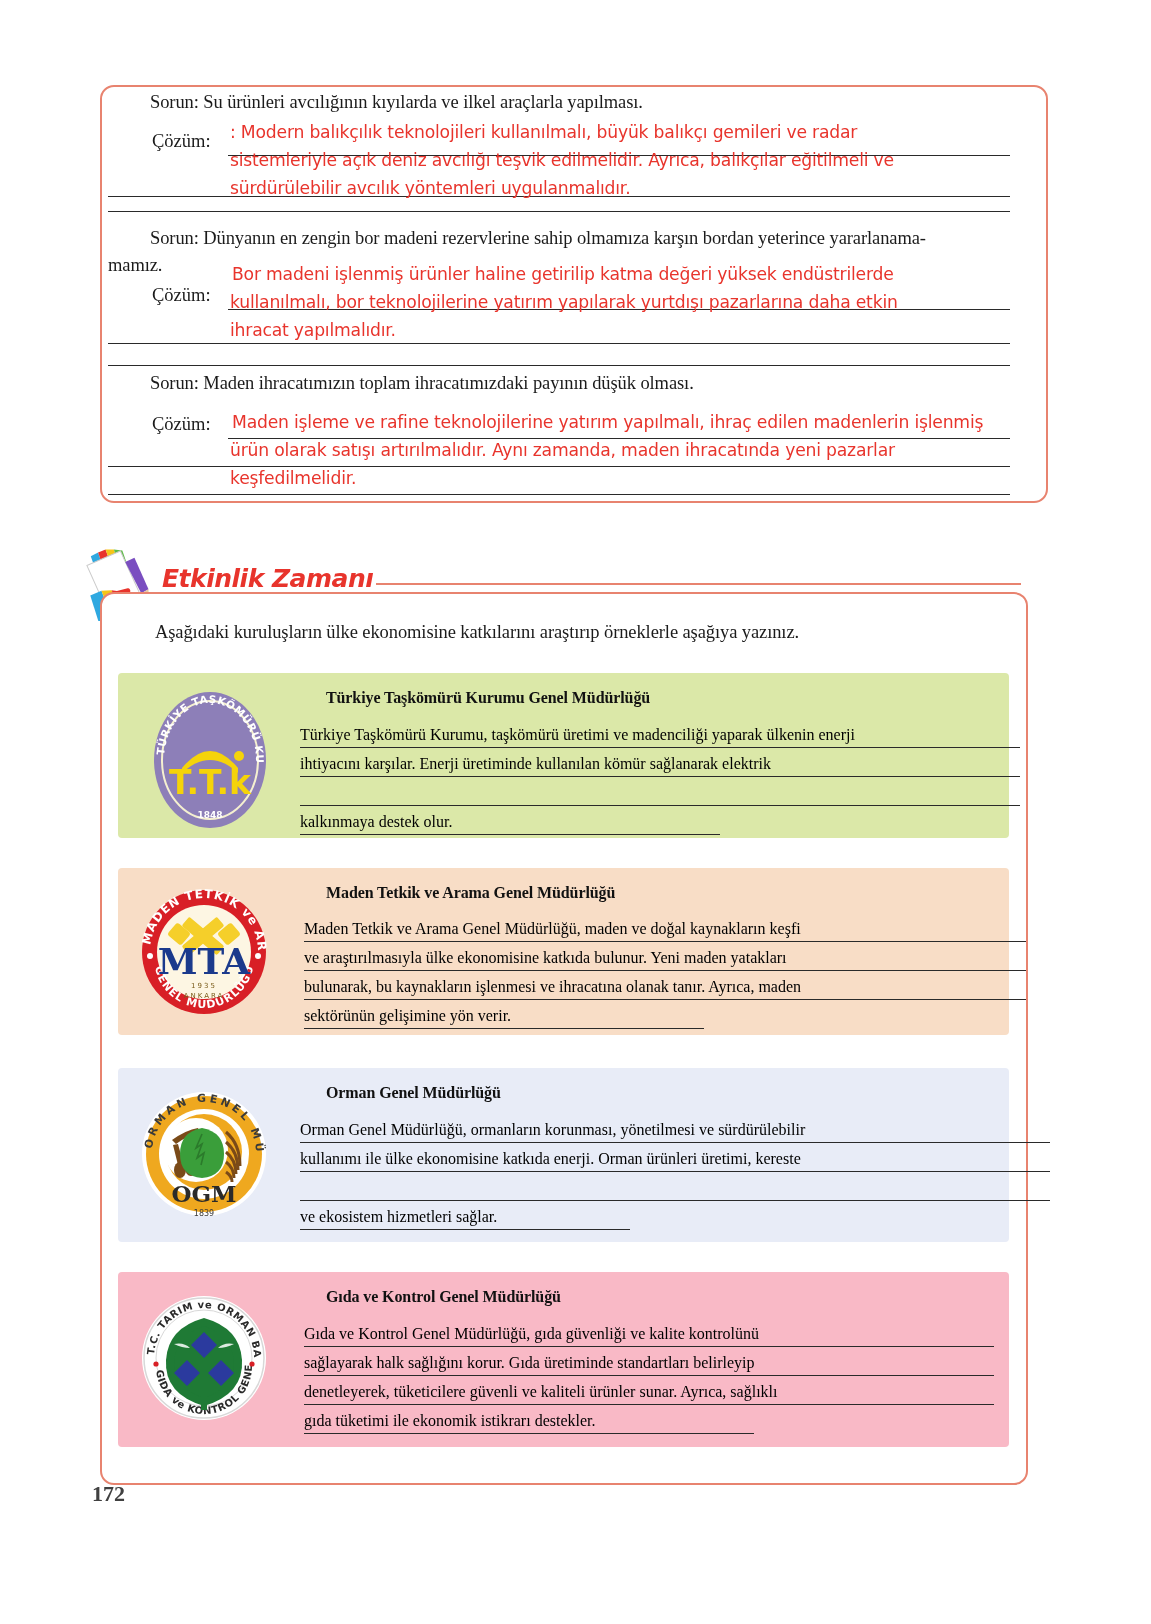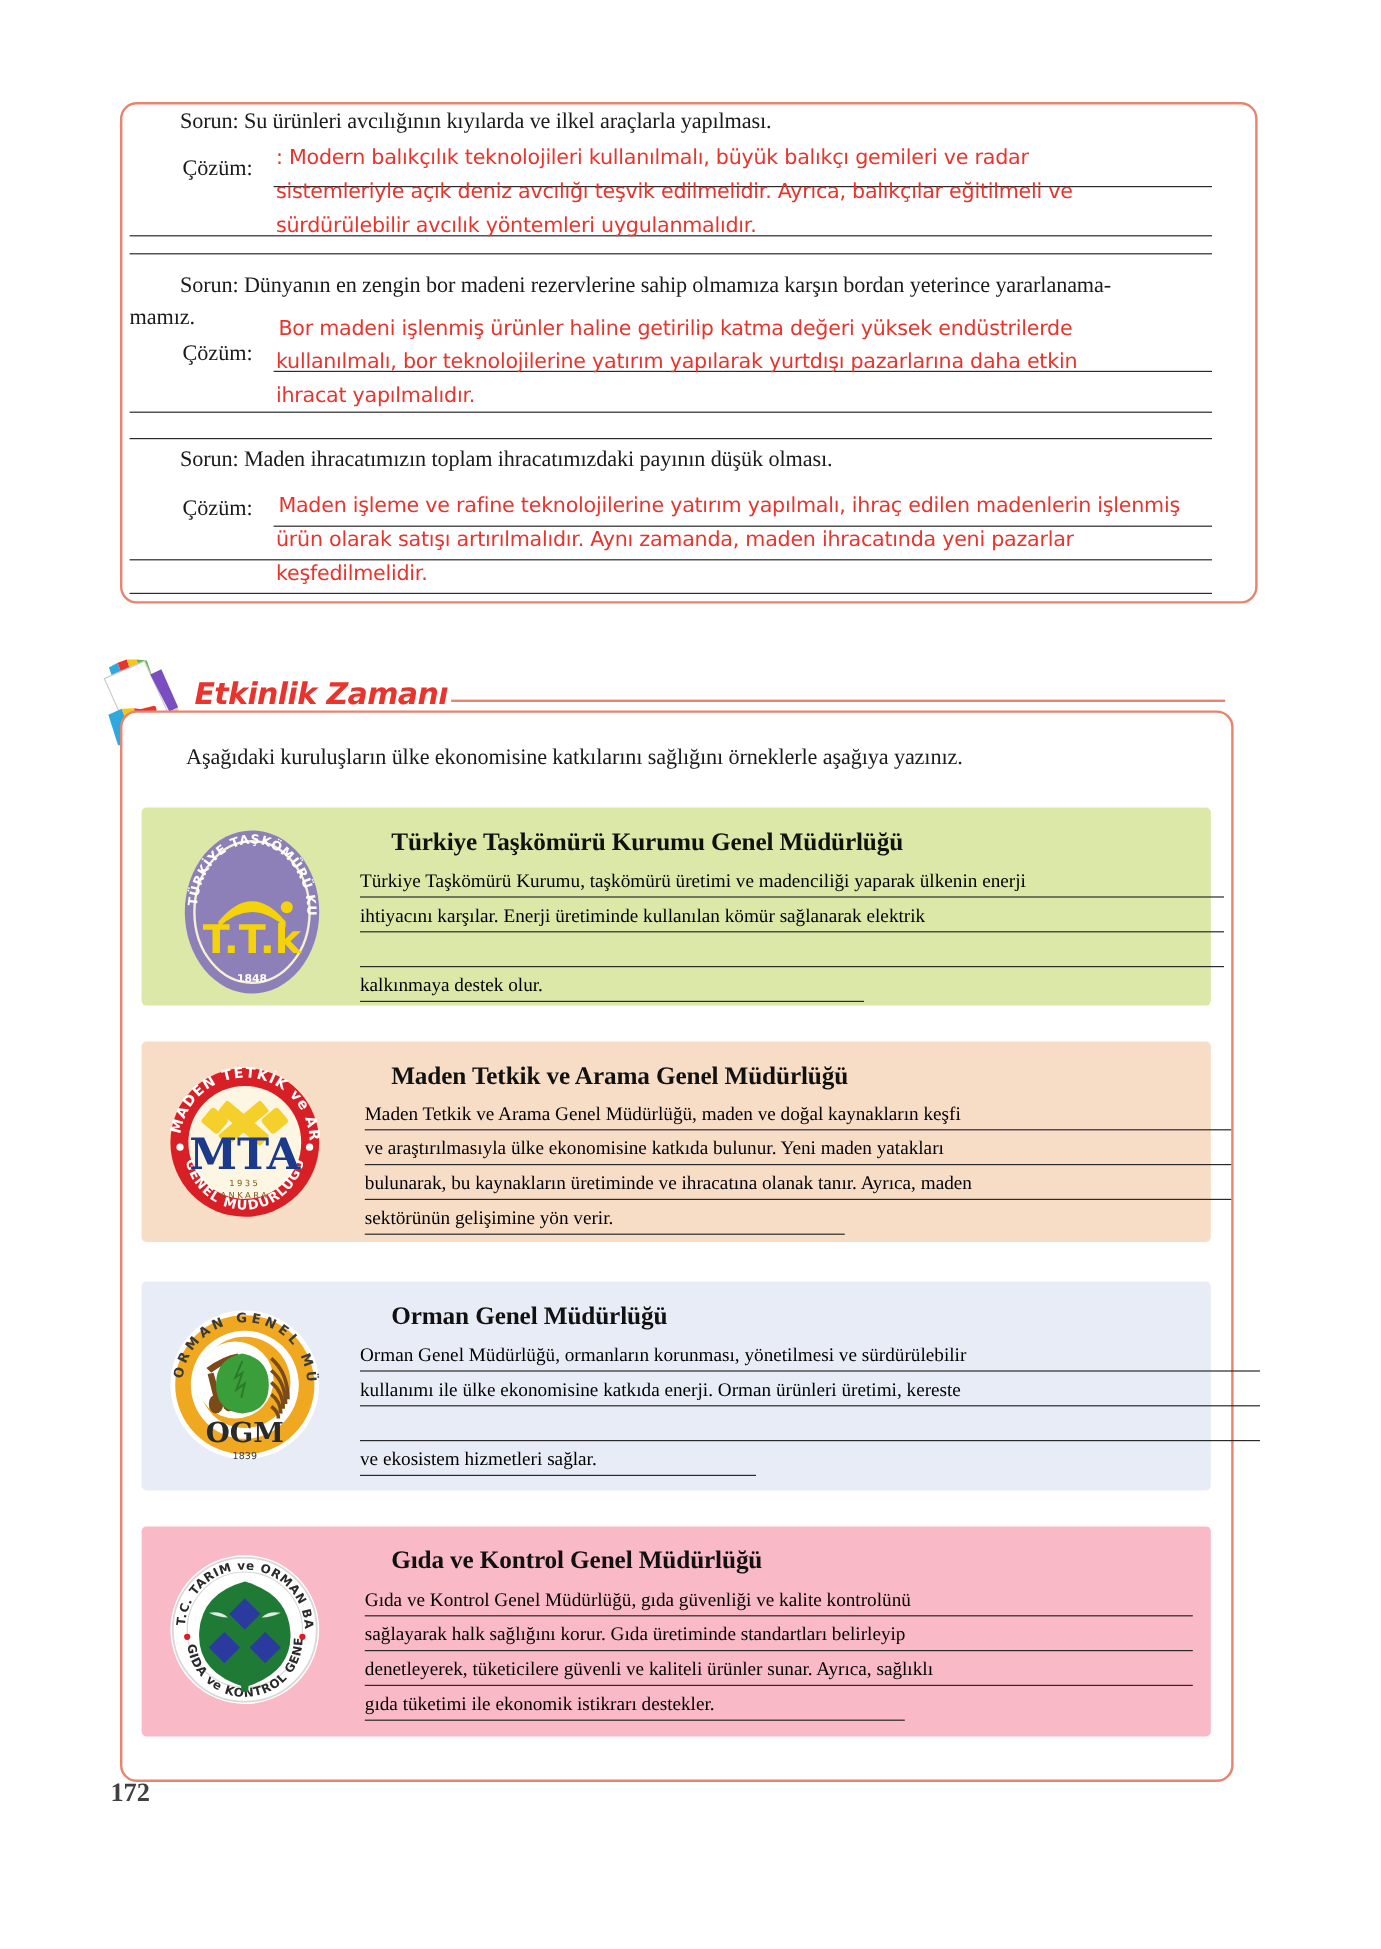--- a/index.html
+++ b/index.html
@@ -131,21 +131,21 @@
     top: 12px;
     width: 140px;
     height: 140px;
   }
   .org-title {
     position: absolute;
     left: 208px;
     top: 16px;
     font-family: "Liberation Serif", serif;
     font-weight: bold;
-    font-size: 21px;
+    font-size: 16px;
     color: #111;
     letter-spacing: -0.1px;
   }
   .underline-seg {
     position: absolute;
     height: 0;
     border-top: 1.1px solid #2a2a2a;
   }
 
   
@@ -218,21 +218,21 @@
       <polygon points="4,44 16,42 20,74 6,76" fill="#2fa8e0"></polygon>
       <polygon points="16,42 26,44 30,74 20,74" fill="#f5c518"></polygon>
       <polygon points="26,44 36,48 40,76 30,74" fill="#e8342c"></polygon>
     </g>
   </svg>
   <div class="etkinlik-title">Etkinlik Zamanı</div>
   <div class="etkinlik-line"></div>
 </div>
 
 <div class="activity-box"></div>
-<div class="instruction">Aşağıdaki kuruluşların ülke ekonomisine katkılarını sağlığını örneklerle aşağıya yazınız.</div>
+<div class="instruction">Aşağıdaki kuruluşların ülke ekonomisine katkılarını araştırıp örneklerle aşağıya yazınız.</div>
 
 <div class="org-card" style="top:673px; height:165px; background:#dbe8a8;"></div>
 <svg class="org-logo" style="left:140px; top:690px;" viewBox="0 0 140 140">
   <ellipse cx="70" cy="70" rx="56" ry="68" fill="#8d7fb8"></ellipse>
   <ellipse cx="70" cy="70" rx="48" ry="59" fill="none" stroke="#f5f0d0" stroke-width="2"></ellipse>
   <path id="ttkarc" d="M 24 70 A 46 57 0 0 1 116 70" fill="none"></path>
   <text font-family="DejaVu Sans, sans-serif" font-size="10.5" font-weight="bold" fill="#ffffff" letter-spacing="0.6">
     <textPath href="#ttkarc" startOffset="3%">TÜRKİYE TAŞKÖMÜRÜ KURUMU GENEL MÜDÜ</textPath>
   </text>
   <path d="M 42 78 q 28 -34 56 0 l 0 5 q -28 -26 -56 0 z" fill="#f5d30a"></path>
@@ -272,21 +272,21 @@
     <rect x="86" y="44" width="18" height="16" rx="3" transform="rotate(-40 95 52)"></rect>
   </g>
   <text x="70" y="92" font-family="DejaVu Serif, serif" font-size="36" font-weight="bold" fill="#1b3a8c" text-anchor="middle">MTA</text>
   <text x="70" y="106" font-family="DejaVu Sans, sans-serif" font-size="7" fill="#7a5c1a" text-anchor="middle" letter-spacing="2">1935</text>
   <text x="70" y="116" font-family="DejaVu Sans, sans-serif" font-size="7" fill="#7a5c1a" text-anchor="middle" letter-spacing="2">ANKARA</text>
 </svg>
 <div class="org-title" style="left:326px; top:884px;">Maden Tetkik ve Arama Genel Müdürlüğü</div>
 <div class="clipbox" style="left:118px; top:920px; width:908px; height:112px;">
   <span class="bl" style="position:absolute; left:186px; top:0px;">Maden Tetkik ve Arama Genel Müdürlüğü, maden ve doğal kaynakların keşfi</span>
   <span class="bl" style="position:absolute; left:186px; top:29px;">ve araştırılmasıyla ülke ekonomisine katkıda bulunur. Yeni maden yatakları</span>
-  <span class="bl" style="position:absolute; left:186px; top:58px;">bulunarak, bu kaynakların üretiminde ve ihracatına olanak tanır. Ayrıca, maden</span>
+  <span class="bl" style="position:absolute; left:186px; top:58px;">bulunarak, bu kaynakların işlenmesi ve ihracatına olanak tanır. Ayrıca, maden</span>
   <span class="bl" style="position:absolute; left:186px; top:87px;">sektörünün gelişimine yön verir.</span>
   <div class="underline-seg" style="left:186px; top:21px; width:744px;"></div>
   <div class="underline-seg" style="left:186px; top:50px; width:744px;"></div>
   <div class="underline-seg" style="left:186px; top:79px; width:744px;"></div>
   <div class="underline-seg" style="left:186px; top:108px; width:400px;"></div>
 </div>
 
 <div class="org-card" style="top:1068px; height:174px; background:#e8ecf7;"></div>
 <svg class="org-logo" style="left:134px; top:1084px;" viewBox="0 0 140 140">
   <circle cx="70" cy="70" r="62" fill="#ffffff"></circle>

